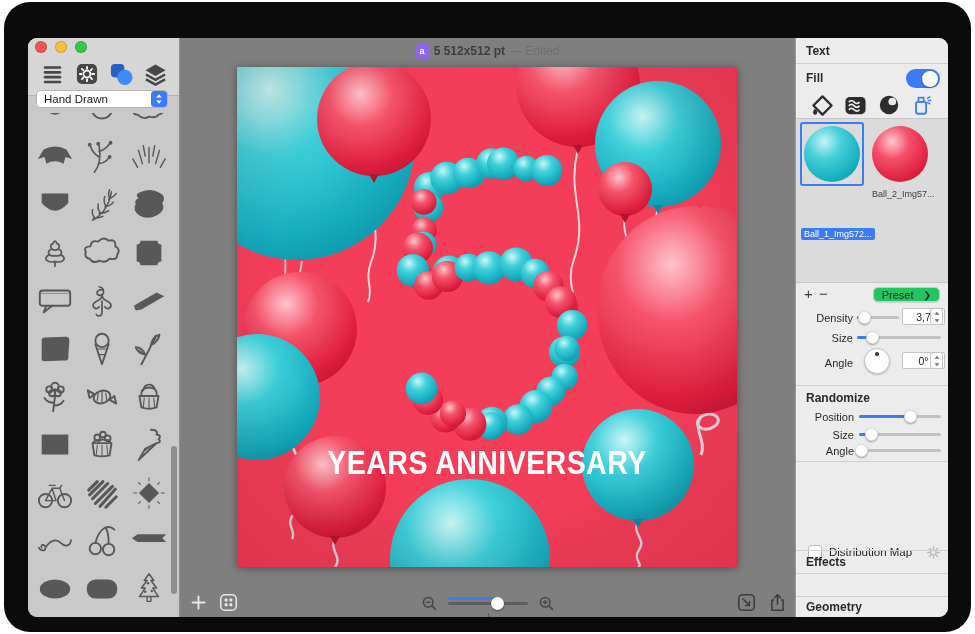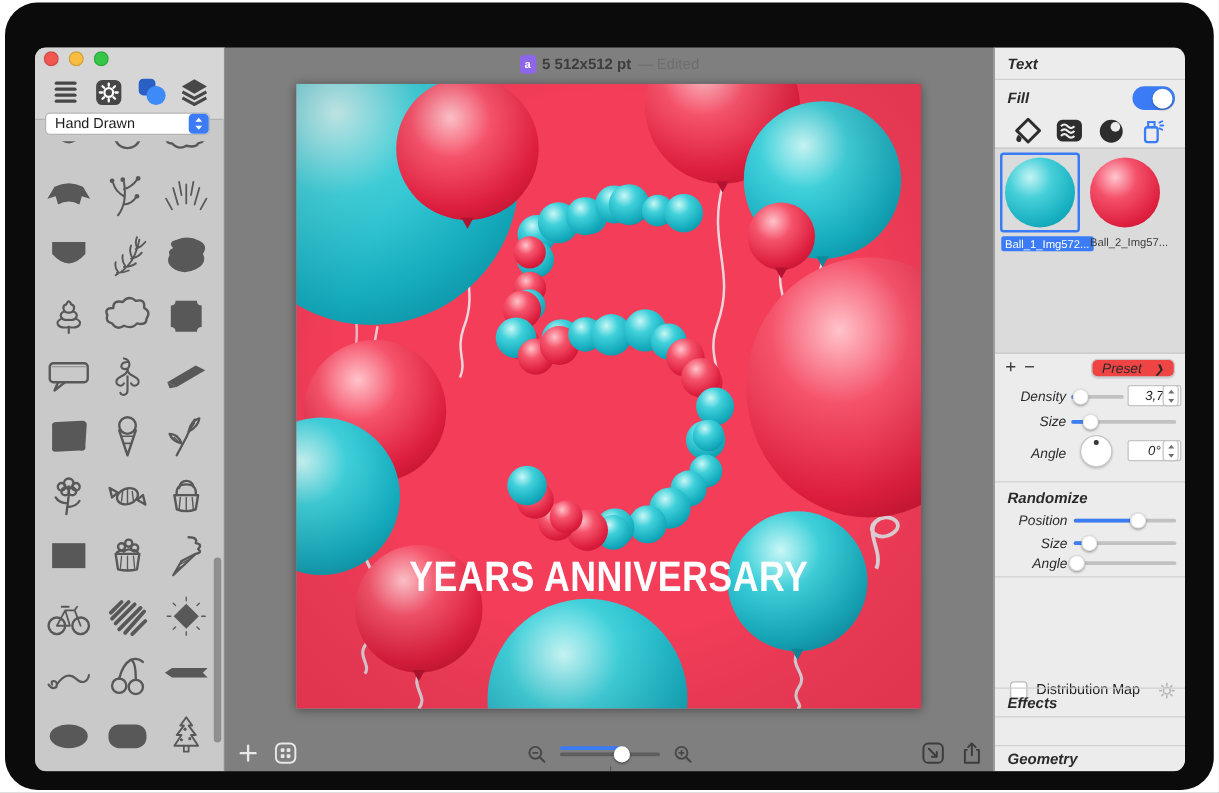--- a/index.html
+++ b/index.html
@@ -39,40 +39,40 @@
   .bb-btn{display:flex;align-items:center;justify-content:center;width:21px;height:21px;}
   .zoom-group{position:absolute;left:50%;top:5px;transform:translateX(-50%);display:flex;align-items:center;gap:8px;}
   .zoom-slider{position:relative;width:80px;height:14px;}
   .zoom-slider .track{position:absolute;left:0;right:0;top:5.5px;height:3px;background:#5e5e5e;border-radius:2px;}
   .zoom-slider .fill{position:absolute;left:0;top:0;height:3px;background:#3b7cf6;border-radius:2px;}
   .zoom-slider .thumb{position:absolute;top:0.5px;width:13px;height:13px;background:#fff;border-radius:50%;box-shadow:0 1px 2px rgba(0,0,0,.45);}
   .zoom-tick{position:absolute;left:50%;top:16px;width:1px;height:4px;background:#5a5a5a;}
 
   
   .inspector{position:absolute;left:767px;top:0;width:153px;height:100%;background:#ececec;border-left:1px solid #9c9c9c;font-size:11.5px;color:#222;}
-  .irow{position:absolute;left:0;width:100%;font-style:italic;}
+  .irow{position:absolute;left:0;width:100%;}
   .hdr{font-weight:bold;font-size:12px;color:#2a2a2a;padding-left:10px;}
   .divider{position:absolute;left:0;width:100%;height:1px;background:#d0d0d0;}
   .toggle{width:34px;height:19px;border-radius:10px;position:relative;}
   .toggle .knob{position:absolute;top:1.5px;width:16px;height:16px;border-radius:50%;background:#fff;box-shadow:0 1px 2px rgba(0,0,0,.35);}
   .toggle.on{background:#3b7cf6;} .toggle.on .knob{right:2px;}
   .toggle.off{background:#e3e3e3;border:1px solid #d2d2d2;} .toggle.off .knob{right:1px;top:1px;}
   .mode-row{display:flex;justify-content:space-between;padding:0 13px;align-items:center;}
   .mode-btn{width:26px;height:26px;display:flex;align-items:center;justify-content:center;color:#2d2d2d;}
   .mode-btn.active{color:#3b7cf6;}
   .swatch-area{position:absolute;left:0;top:80px;width:100%;height:165px;background:#dbdbdb;border-top:1px solid #c7c7c7;border-bottom:1px solid #c7c7c7;}
   .tile{position:absolute;top:3px;width:64px;height:64px;border-radius:3px;display:flex;align-items:center;justify-content:center;}
   .tile.selected{border:2px solid #3b7cf6;}
   .ball{width:56px;height:56px;border-radius:50%;}
   .ball.teal{background:radial-gradient(circle at 36% 28%, #c3f4f4 0%, #45cfd9 32%, #17afc0 70%, #0a8e9f 100%);}
   .ball.red{background:radial-gradient(circle at 36% 28%, #ffc7ce 0%, #f4506a 32%, #de1f3e 72%, #bd1230 100%);}
   .tile-label{position:absolute;top:70px;font-size:9px;white-space:nowrap;}
   .tile-label.sel{background:#3b7cf6;color:#fff;border-radius:2px;padding:1px 3px;}
   .tile-label.plain{color:#3d3d3d;}
-  .preset-btn{position:absolute;right:8px;top:0;height:15px;background:#ef4444;border:1px solid #c9c9c9;border-radius:5px;box-shadow:0 1px 1px rgba(0,0,0,.12);display:flex;align-items:center;gap:10px;padding:0 8px;font-size:11px;color:#2a2a2a;}
+  .preset-btn{position:absolute;right:8px;top:0;height:15px;background:#22c55e;border:1px solid #c9c9c9;border-radius:5px;box-shadow:0 1px 1px rgba(0,0,0,.12);display:flex;align-items:center;gap:10px;padding:0 8px;font-size:11px;color:#2a2a2a;}
   .pm{font-size:15px;color:#3a3a3a;line-height:14px;}
   .slider{position:relative;height:14px;}
   .slider .track{position:absolute;left:0;right:0;top:5.5px;height:3px;background:#c2c2c2;border-radius:2px;}
   .slider .fill{position:absolute;left:0;top:0;height:3px;background:#3b7cf6;border-radius:2px;}
   .slider .thumb{position:absolute;top:0.5px;width:13px;height:13px;background:#fff;border-radius:50%;border:0.5px solid rgba(0,0,0,.12);box-shadow:0 1px 2px rgba(0,0,0,.35);}
   .slbl{position:absolute;font-size:11px;color:#2a2a2a;text-align:right;}
   .valbox{position:absolute;width:43px;height:17px;background:#fff;border:1px solid #c4c4c4;border-radius:2px;font-size:10.5px;color:#1d1d1d;display:flex;align-items:center;justify-content:center;}
   .stepbox{position:absolute;width:13px;height:17px;background:#fff;border:1px solid #c4c4c4;border-radius:3px;display:flex;align-items:center;justify-content:center;}
   .knob-dial{position:absolute;width:26px;height:26px;border-radius:50%;background:#fff;border:1px solid #c6c6c6;box-shadow:0 1px 2px rgba(0,0,0,.2);}
   .knob-dial .dot{position:absolute;left:50%;top:3px;width:3.5px;height:3.5px;margin-left:-1.75px;border-radius:50%;background:#3a3a3a;}
@@ -636,21 +636,21 @@
                 <rect x="8.2" y="4" width="5.6" height="4.5" fill="none" stroke="currentColor" stroke-width="1.8"></rect>
                 <path d="M18 4.5 l2.5-1.2 M18.8 7 h2.6 M18 9.5 l2.5 1.2" stroke="currentColor" stroke-width="1.6" stroke-linecap="round" fill="none"></path>
               </svg></span>
           </span>
         </div>
 
       <div class="swatch-area">
         <div class="tile selected" style="left:4px;">
           <div class="ball teal"></div>
         </div>
-        <span class="tile-label sel" style="left:5px;">Ball_1_Img572...</span>
+        <span class="tile-label sel" style="left:5px;margin-top:39px;">Ball_1_Img572...</span>
         <div class="tile" style="left:72px;">
           <div class="ball red"></div>
         </div>
         <span class="tile-label plain" style="left:76px;">Ball_2_Img57...</span>
       </div>
 
       <div class="irow" style="top:249px;height:18px;">
         <span class="pm" style="position:absolute;left:8px;top:0;">+</span>
         <span class="pm" style="position:absolute;left:23px;top:0;">−</span>
         <span class="preset-btn">

